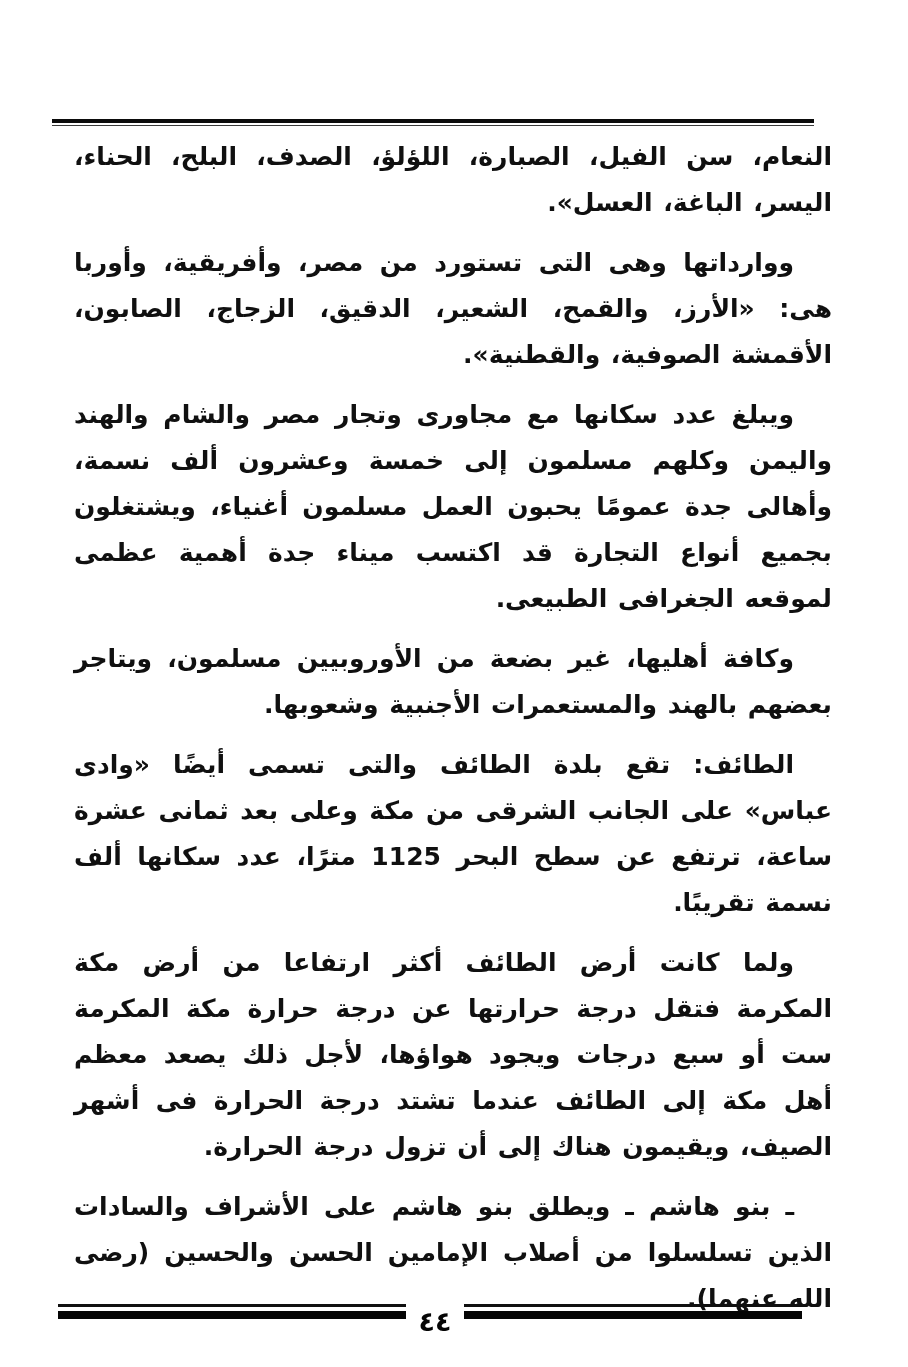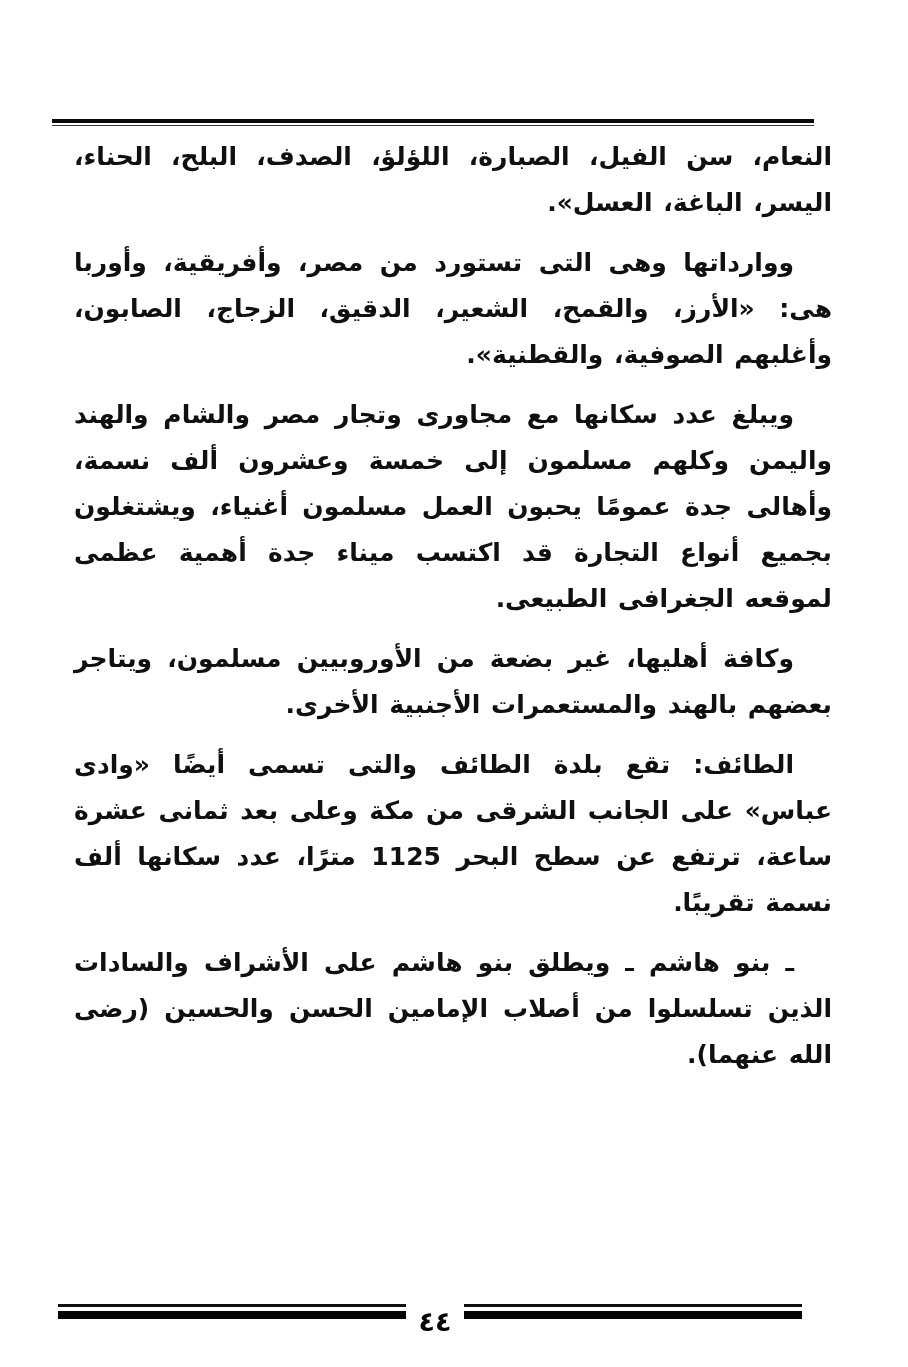--- a/index.html
+++ b/index.html
@@ -86,24 +86,25 @@
 </style>
 </head>
 <body>
 
 <div class="page">
 
   <div class="top-rule"></div>
 
   <div class="content">
     <p class="para">النعام، سن الفيل، الصبارة، اللؤلؤ، الصدف، البلح، الحناء، اليسر، الباغة، العسل».</p>
-    <p class="para indent">ووارداتها وهى التى تستورد من مصر، وأفريقية، وأوربا هى: «الأرز، والقمح، الشعير، الدقيق، الزجاج، الصابون، وأغلبهم الصوفية، والقطنية».</p>
+    <p class="para indent">ووارداتها وهى التى تستورد من مصر، وأفريقية، وأوربا هى: «الأرز، والقمح، الشعير، الدقيق، الزجاج، الصابون، الأقمشة الصوفية، والقطنية».</p>
     <p class="para indent">ويبلغ عدد سكانها مع مجاورى وتجار مصر والشام والهند واليمن وكلهم مسلمون إلى خمسة وعشرون ألف نسمة، وأهالى جدة عمومًا يحبون العمل مسلمون أغنياء، ويشتغلون بجميع أنواع التجارة قد اكتسب ميناء جدة أهمية عظمى لموقعه الجغرافى الطبيعى.</p>
-    <p class="para indent">وكافة أهليها، غير بضعة من الأوروبيين مسلمون، ويتاجر بعضهم بالهند والمستعمرات الأجنبية الأخرى.</p>
+    <p class="para indent">وكافة أهليها، غير بضعة من الأوروبيين مسلمون، ويتاجر بعضهم بالهند والمستعمرات الأجنبية وشعوبها.</p>
     <p class="para indent">الطائف: تقع بلدة الطائف والتى تسمى أيضًا «وادى عباس» على الجانب الشرقى من مكة وعلى بعد ثمانى عشرة ساعة، ترتفع عن سطح البحر 1125 مترًا، عدد سكانها ألف نسمة تقريبًا.</p>
+    <p class="para indent">ولما كانت أرض الطائف أكثر ارتفاعا من أرض مكة المكرمة فتقل درجة حرارتها عن درجة حرارة مكة المكرمة ست أو سبع درجات ويجود هواؤها، لأجل ذلك يصعد معظم أهل مكة إلى الطائف عندما تشتد درجة الحرارة فى أشهر الصيف، ويقيمون هناك إلى أن تزول درجة الحرارة.</p>
     <p class="para indent">ـ بنو هاشم ـ ويطلق بنو هاشم على الأشراف والسادات الذين تسلسلوا من أصلاب الإمامين الحسن والحسين (رضى الله عنهما).</p>
 
   </div>
 
   <div class="footer">
     <span class="rule-seg rule-left"></span>
     <span class="page-number">٤٤</span>
     <span class="rule-seg rule-right"></span>
   </div>
 

